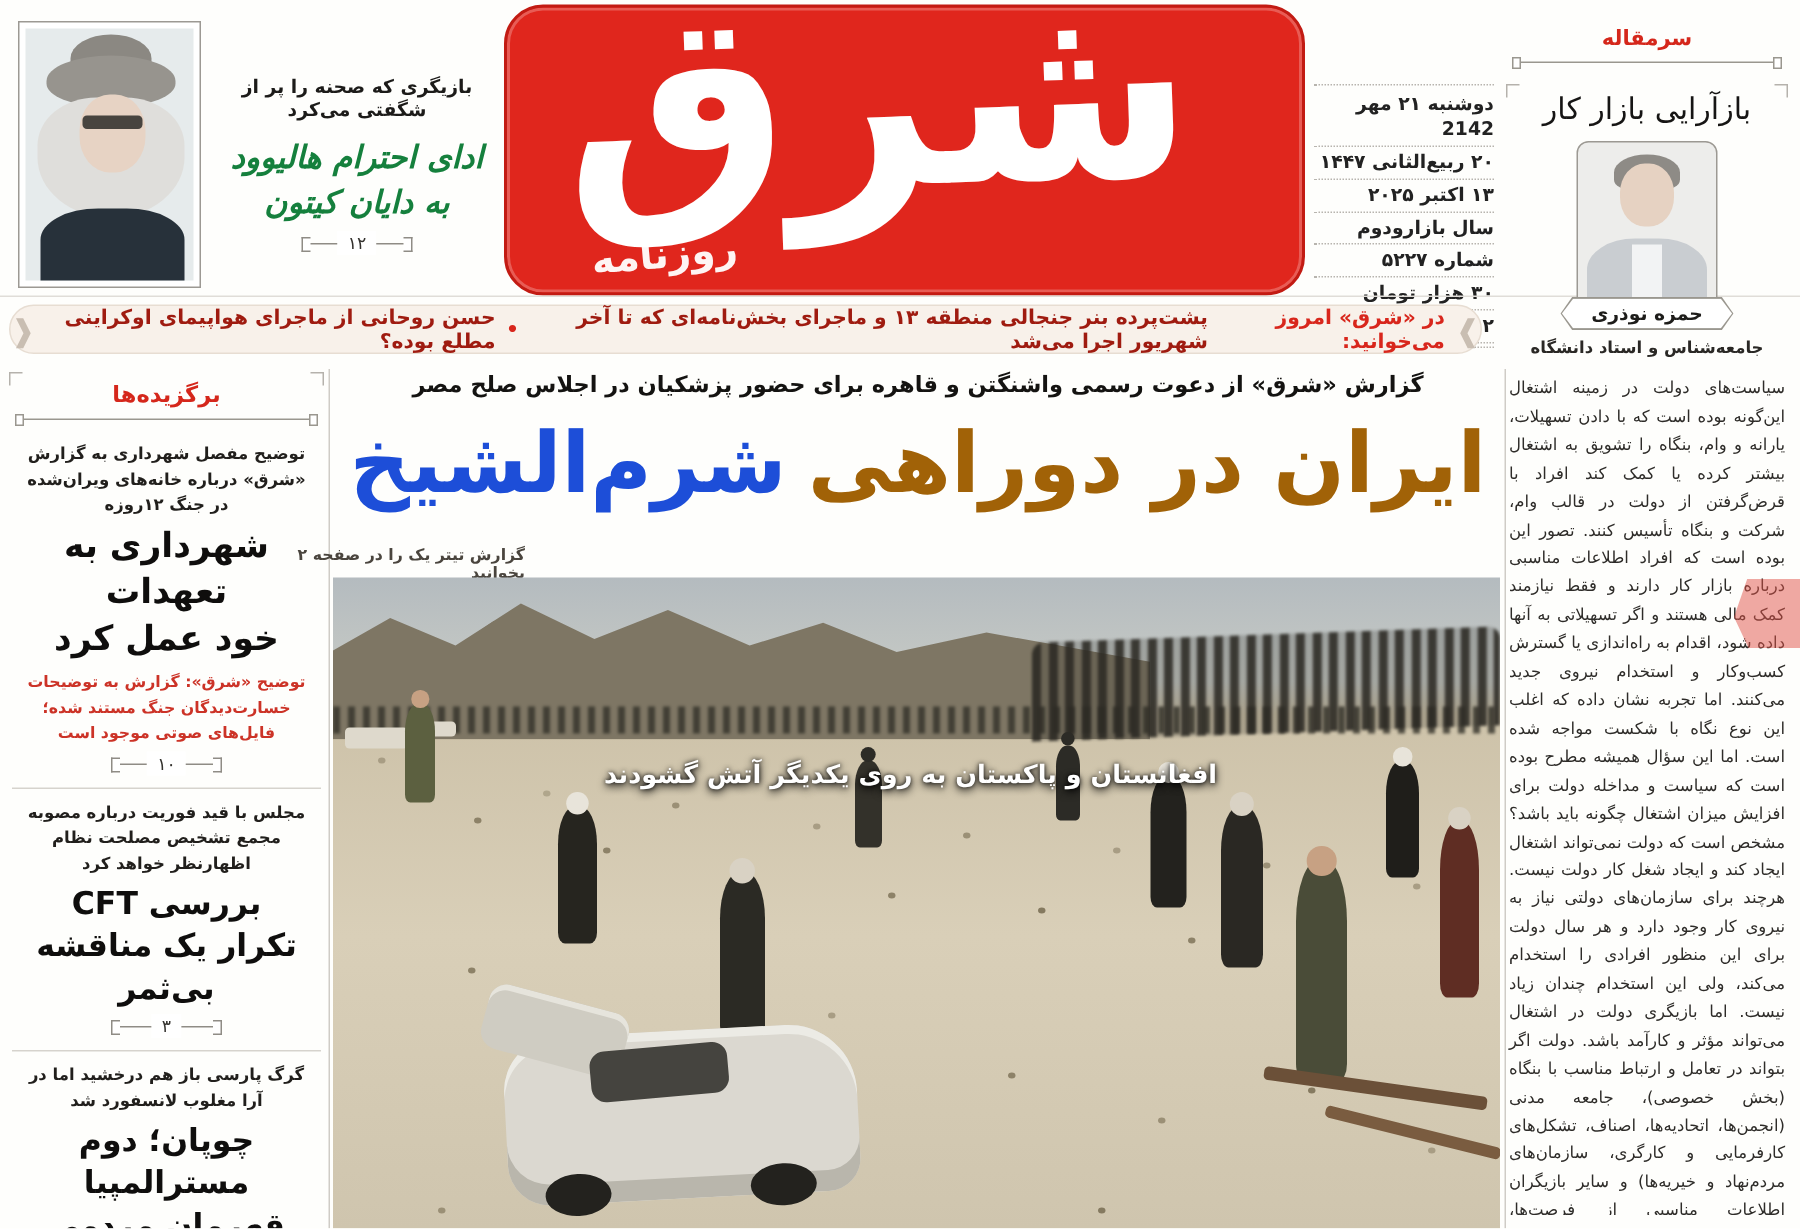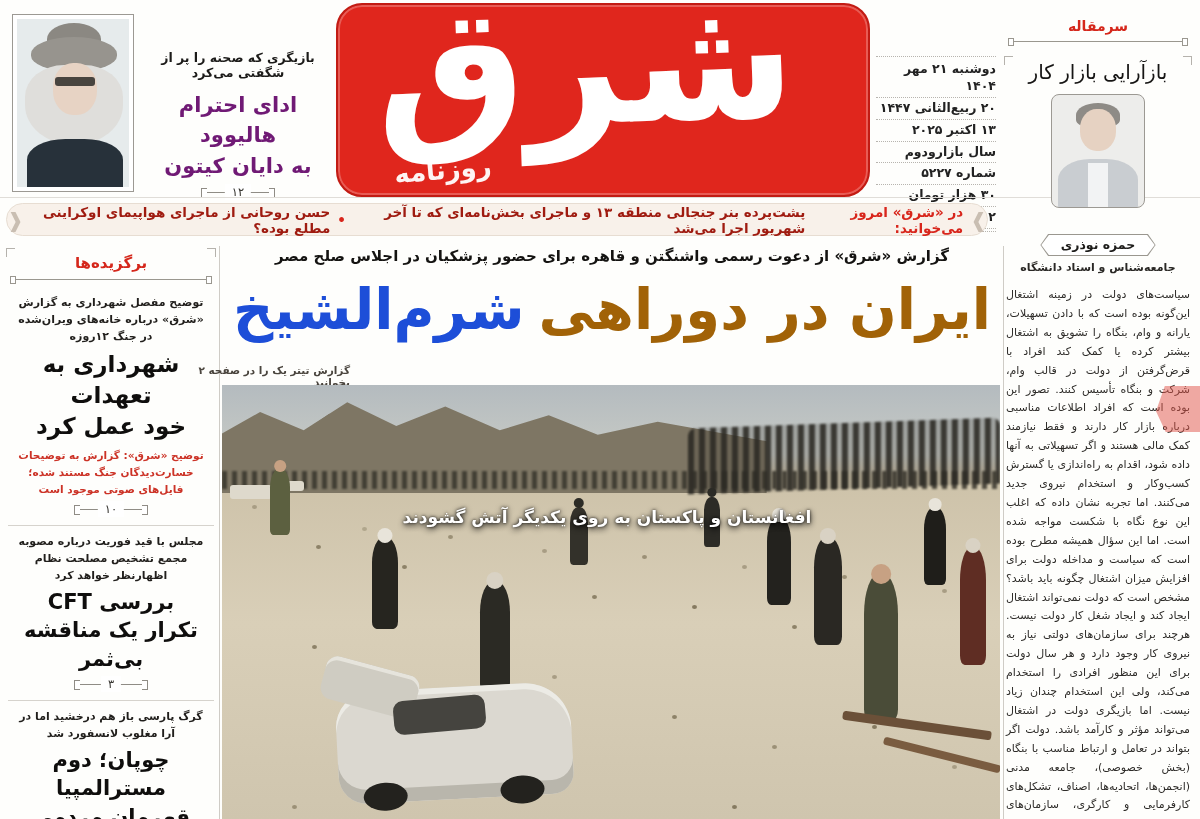--- a/index.html
+++ b/index.html
@@ -42,21 +42,21 @@
   .kphoto{position:relative;width:122px;height:178px;border:1px solid #9c9993;background:#fff;padding:4px;box-sizing:border-box;flex:0 0 auto;}
   .kphoto .inner{position:relative;width:100%;height:100%;background:#e6ebec;overflow:hidden;}
   .kp-hat{position:absolute;left:14px;top:18px;width:86px;height:34px;background:#97948e;border-radius:50% 50% 45% 45%;}
   .kp-hatc{position:absolute;left:30px;top:4px;width:54px;height:32px;background:#8b8882;border-radius:50% 50% 20% 20%;}
   .kp-hair{position:absolute;left:8px;top:46px;width:98px;height:80px;background:#dfdedb;border-radius:40% 40% 50% 50%;}
   .kp-face{position:absolute;left:36px;top:44px;width:44px;height:52px;background:#e7d3c4;border-radius:46%;}
   .kp-glass{position:absolute;left:38px;top:58px;width:40px;height:9px;background:#2c2a28;border-radius:3px;opacity:.85;}
   .kp-body{position:absolute;left:10px;bottom:-4px;width:96px;height:52px;background:#27313a;border-radius:40% 40% 0 0;}
   #keaton .ktext{flex:1;text-align:center;padding-top:36px;}
   .k-kicker{font-size:12.5px;font-weight:bold;color:#1c1b19;margin-bottom:10px;}
-  .k-head{font-size:21px;font-weight:bold;color:#701a75;line-height:1.45;}
+  .k-head{font-size:21px;font-weight:bold;color:#15803d;line-height:1.45;font-style:italic;}
 
   
   #strip{left:6px;top:203px;width:982px;height:33px;background:#f8f1ea;border:1px solid #e7ddd2;border-radius:17px;display:flex;align-items:center;justify-content:center;gap:7px;font-size:13.5px;box-sizing:border-box;}
   #strip .lbl{color:#d8261c;font-weight:bold;}
   #strip .txt{color:#9f1b10;font-weight:bold;}
   #strip .blt{color:#d8261c;font-weight:bold;}
   #strip .endcurl{color:#c9beb2;font-size:20px;font-weight:normal;}
 
   
   #lead-kicker{left:228px;top:247px;width:768px;text-align:center;font-size:15px;font-weight:bold;color:#141311;}
@@ -78,21 +78,21 @@
   
   #edit-col{right:8px;top:8px;width:188px;height:803px;overflow:hidden;}
   #edit-col .shead{color:#d5271b;font-size:14px;font-weight:bold;text-align:center;padding-top:10px;}
   .ed-title{font-size:20px;color:#161514;text-align:center;margin:14px 0 10px;font-weight:500;}
   .ed-photo{position:relative;width:92px;height:112px;border:1px solid #9c9993;border-radius:8px;margin:0 auto;background:#ededeb;overflow:hidden;}
   .np-hair{position:absolute;left:24px;top:8px;width:44px;height:24px;background:#8e8b86;border-radius:50% 50% 30% 30%;}
   .np-face{position:absolute;left:28px;top:14px;width:36px;height:42px;background:#e6d2c2;border-radius:46%;}
   .np-suit{position:absolute;left:6px;bottom:-4px;width:80px;height:52px;background:#c9cdd1;border-radius:40% 40% 0 0;}
   .np-shirt{position:absolute;left:36px;bottom:0;width:20px;height:44px;background:#f2f3f4;}
   .hexwrap{width:128px;margin:-10px auto 0;position:relative;}
-  .hex-outer{clip-path:polygon(5% 50%,11% 0,89% 0,95% 50%,89% 100%,11% 100%);background:#9a978f;padding:1px;margin-top:36px;}
+  .hex-outer{clip-path:polygon(5% 50%,11% 0,89% 0,95% 50%,89% 100%,11% 100%);background:#9a978f;padding:1px;}
   .hex-inner{clip-path:polygon(5% 50%,11% 0,89% 0,95% 50%,89% 100%,11% 100%);background:#fff;text-align:center;font-size:12.5px;font-weight:bold;color:#1d1c1a;line-height:20px;}
   .ed-role{text-align:center;font-size:11px;font-weight:bold;color:#2a2825;margin-top:5px;}
   .ed-body{margin-top:12px;font-size:11px;line-height:1.72;color:#2e2c29;text-align:justify;text-align-last:right;height:560px;overflow:hidden;padding:0 2px;}
 
   
   #ribbon{right:0;top:386px;width:44px;height:46px;background:#e05248;opacity:.5;clip-path:polygon(100% 0,20% 0,0 55%,22% 100%,100% 100%);}
 
   
   #photo{left:222px;top:385px;width:778px;height:434px;overflow:hidden;background:linear-gradient(#b4bbbf 0%,#c7cac5 16%,#cdc2a9 21%,#d9cfb8 55%,#cfc5ae 100%);}
   .mtn{position:absolute;left:0;top:0;width:70%;height:108px;background:#7e7664;clip-path:polygon(0 45%,7% 25%,15% 42%,23% 16%,32% 38%,41% 20%,51% 42%,60% 28%,69% 46%,80% 34%,100% 52%,100% 100%,0 100%);}
@@ -117,21 +117,21 @@
 
 <div id="page">
 
   <div id="logo" class="abs">
     <div class="big">شرق</div>
     <div class="sub">روزنامه</div>
   </div>
 
   <div id="dateline" class="abs">
     <div class="endmark"></div>
-    <div class="dl">دوشنبه ۲۱ مهر ۱۴۰۴</div>
+    <div class="dl">دوشنبه ۲۱ مهر 2142</div>
     <div class="dl">۲۰ ربیع‌الثانی ۱۴۴۷</div>
     <div class="dl">۱۳ اکتبر ۲۰۲۵</div>
     <div class="dl">سال بازار‌ودوم</div>
     <div class="dl">شماره ۵۲۲۷</div>
     <div class="dl">۳۰ هزار تومان</div>
     <div class="dl">۱۲ صفحه</div>
     <div class="endmark b"></div>
   </div>
 
   <div id="keaton" class="abs">

